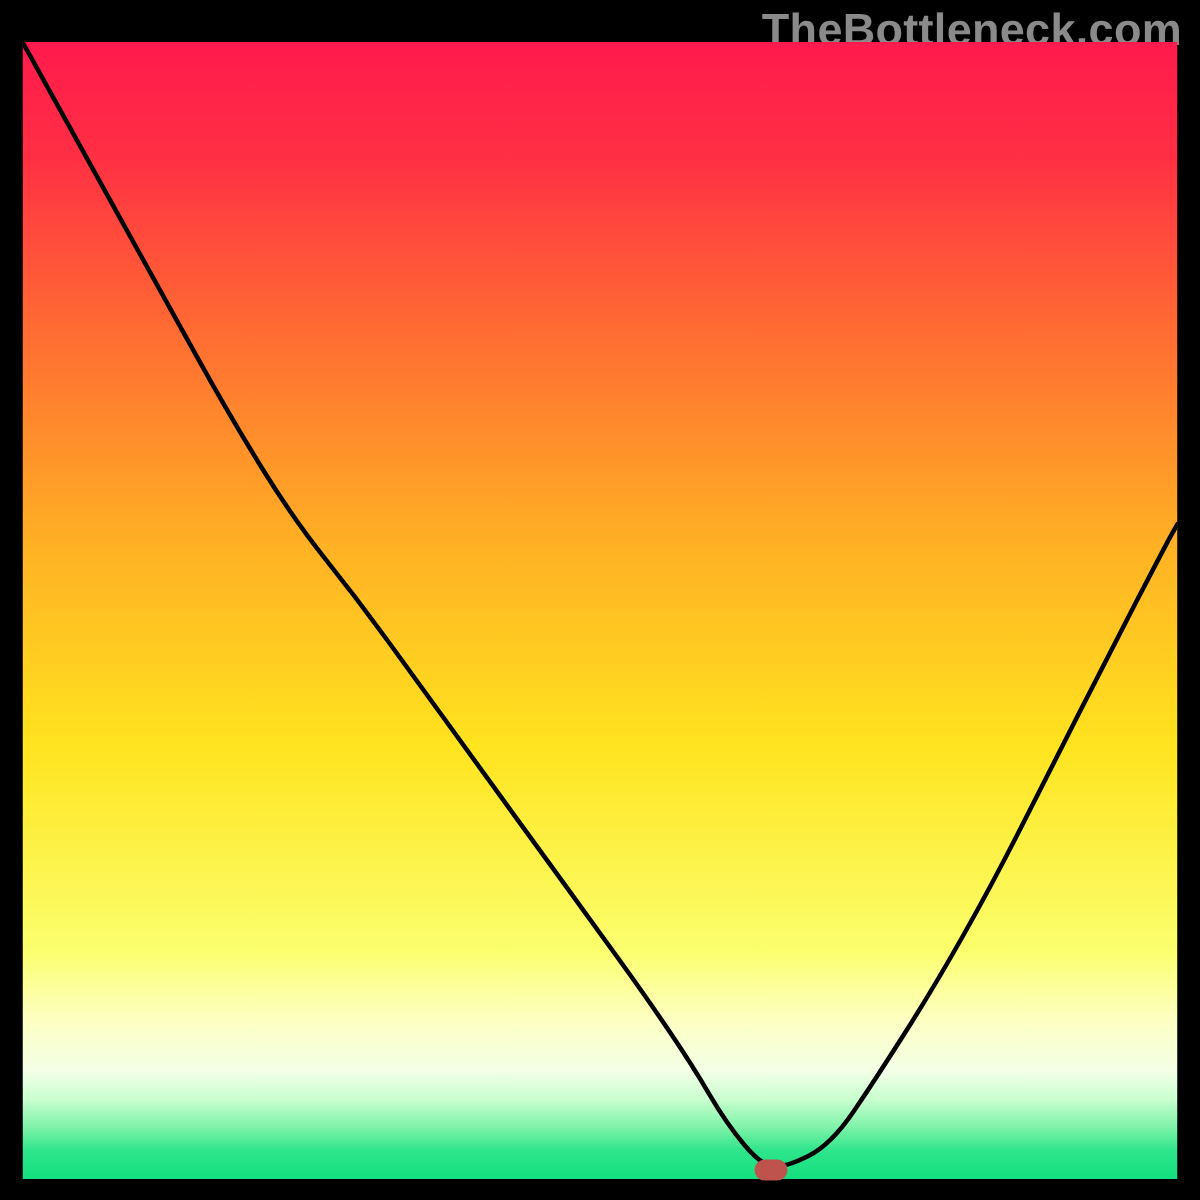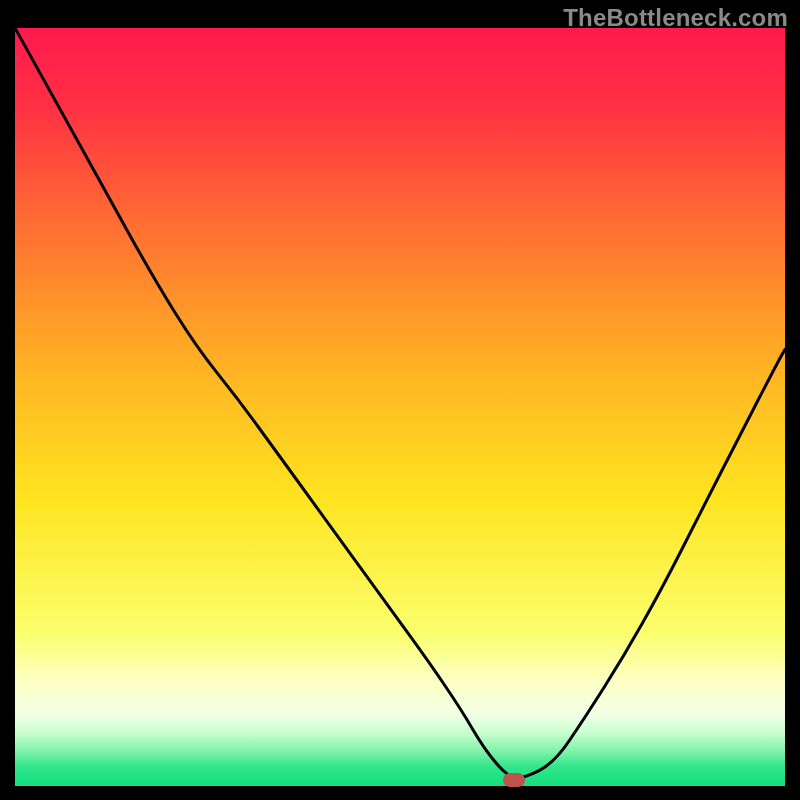--- a/index.html
+++ b/index.html
@@ -14,21 +14,21 @@
     position: relative;
     width: 800px;
     height: 800px;
     background: #000;
   }
   .watermark {
     position: absolute;
     top: 4px;
     right: 12px;
     font-family: Arial, Helvetica, sans-serif;
-    font-size: 24px;
+    font-size: 30px;
     font-weight: bold;
     color: #8a8a8a;
     letter-spacing: 0.2px;
   }
   svg.plot {
     position: absolute;
     left: 15px;
     top: 28px;
     width: 770px;
     height: 758px;

